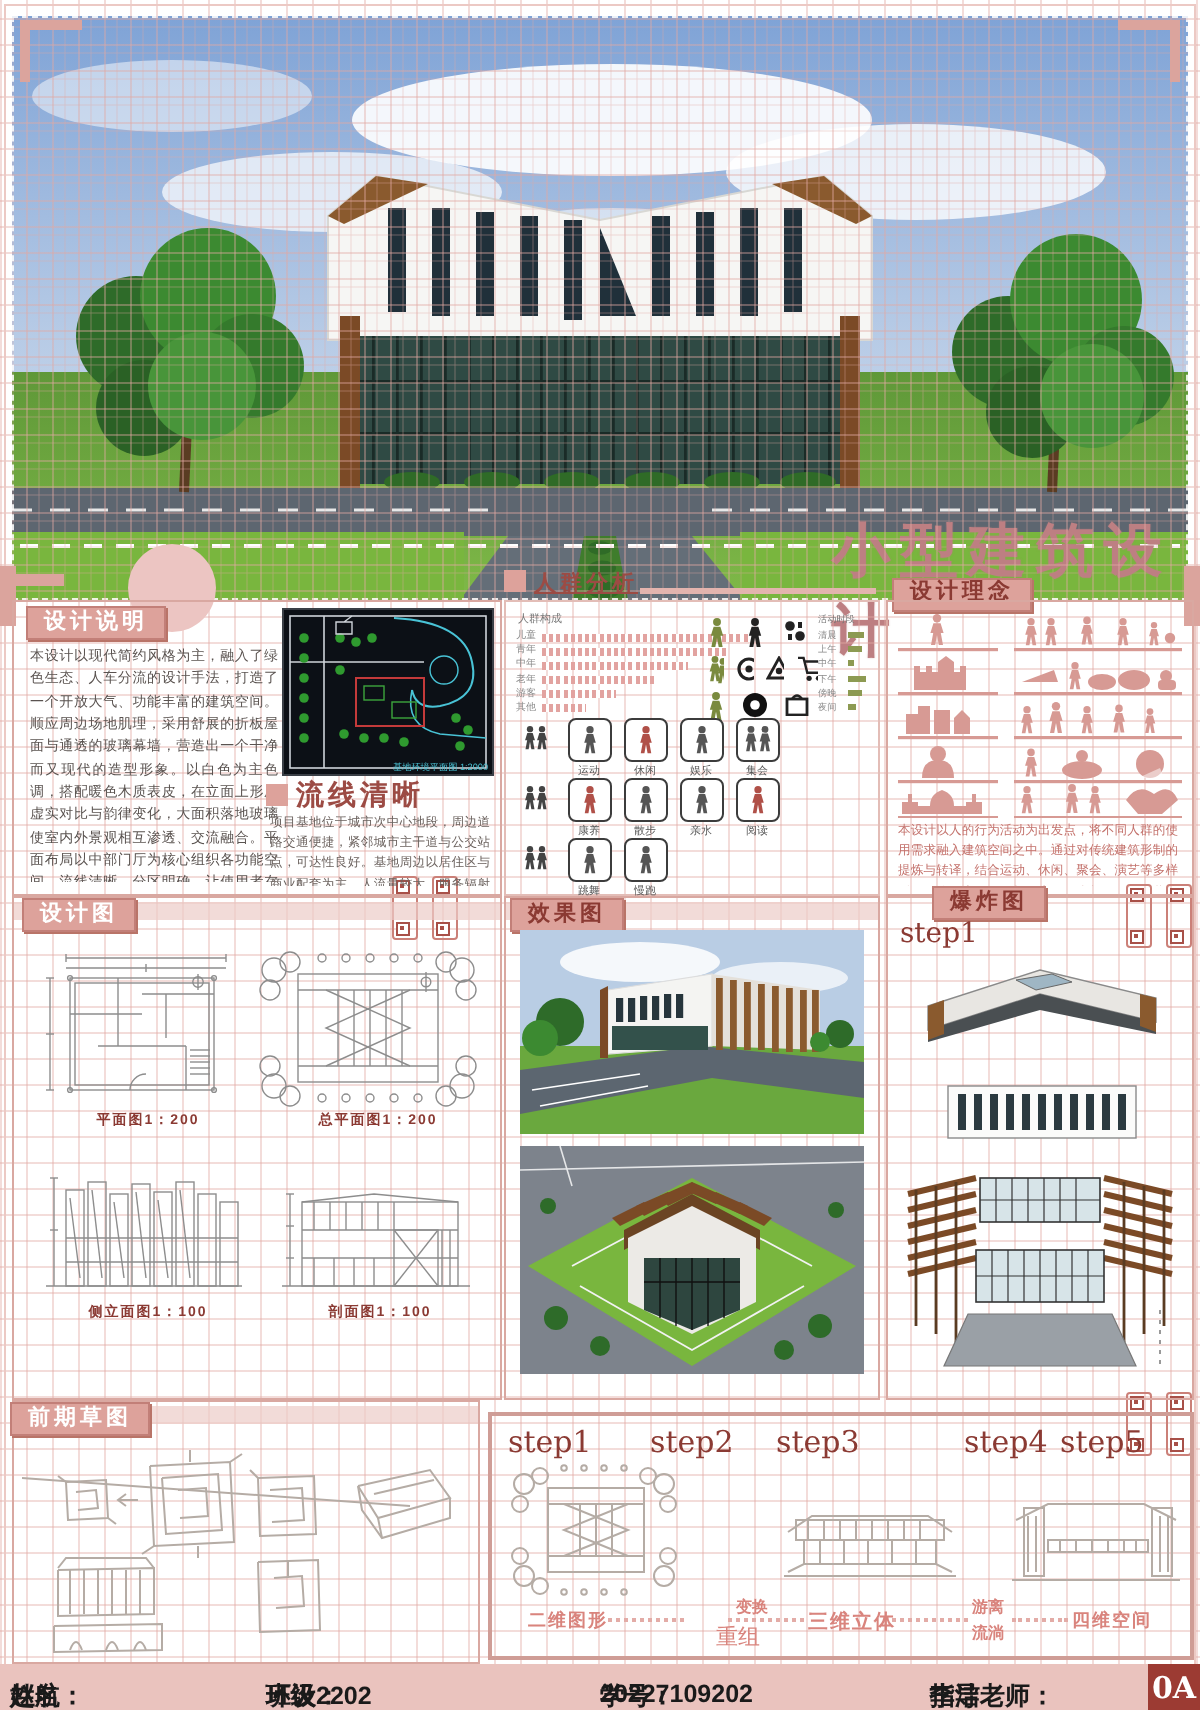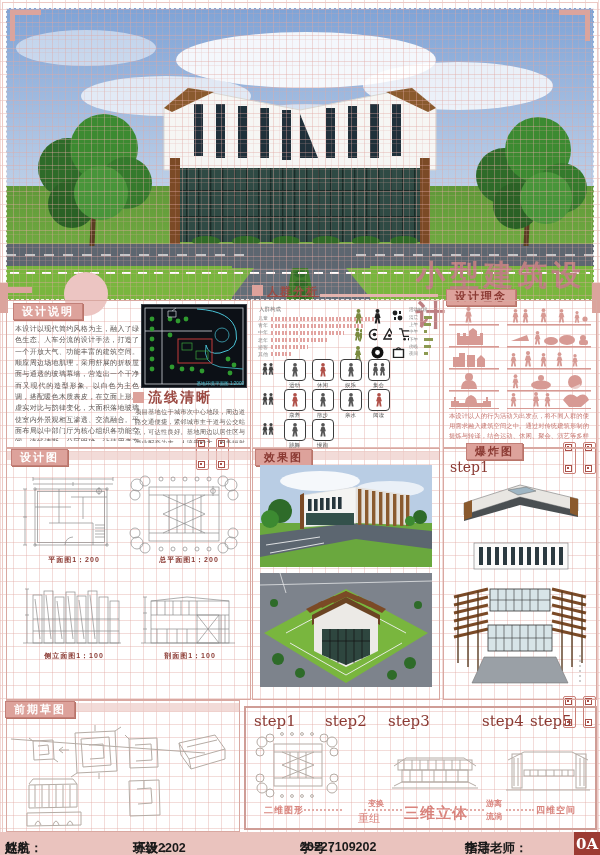--- a/index.html
+++ b/index.html
@@ -1007,21 +1007,21 @@
         <line x1="322" y1="40" x2="322" y2="46"></line>
       <line x1="260" y1="60" x2="344" y2="60"></line>
     </g>
   </svg>
 
   <div class="abs" style="left:18px;top:96px;font-size:9px;font-weight:bold;color:#d9847d;letter-spacing:1px;">二维图形</div>
   <div class="abs" style="left:58px;top:101px;width:38px;border-top:2px dotted #e3aca7;"></div>
   <div class="abs" style="left:98px;top:90px;font-size:8px;font-weight:bold;color:#d9847d;margin-left:24px;">变换</div>
   <div class="abs" style="left:112px;top:103px;font-size:11px;font-weight:normal;color:#d9847d;">重组</div>
   <div class="abs" style="left:118px;top:101px;width:38px;border-top:2px dotted #e3aca7;"></div>
-  <div class="abs" style="left:158px;top:96px;font-size:15px;font-weight:bold;color:#d9847d;letter-spacing:1px;">三维立体</div>
+  <div class="abs" style="left:158px;top:96px;font-size:10px;font-weight:bold;color:#d9847d;letter-spacing:1px;">三维立体</div>
   <div class="abs" style="left:200px;top:101px;width:38px;border-top:2px dotted #e3aca7;"></div>
   <div class="abs" style="left:240px;top:90px;font-size:8px;font-weight:bold;color:#d9847d;">游离</div>
   <div class="abs" style="left:240px;top:103px;font-size:8px;font-weight:bold;color:#d9847d;">流淌</div>
   <div class="abs" style="left:260px;top:101px;width:28px;border-top:2px dotted #e3aca7;"></div>
   <div class="abs" style="left:290px;top:96px;font-size:9px;font-weight:bold;color:#d9847d;letter-spacing:1px;">四维空间</div>
 </div>
 
 <div class="footer">
   <span style="left:5px;">
       <span>姓名：</span>

